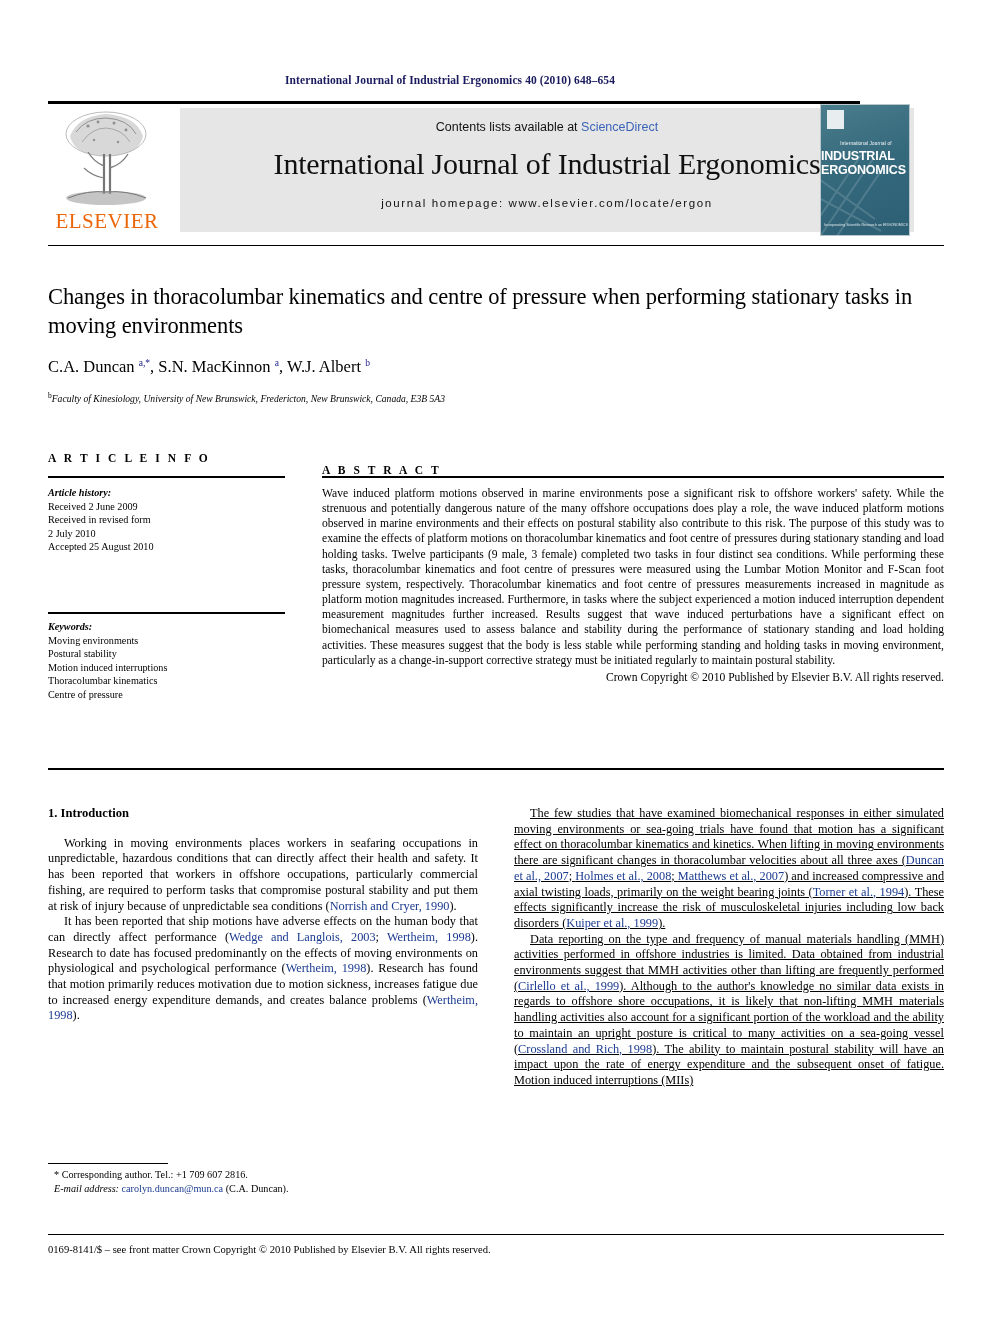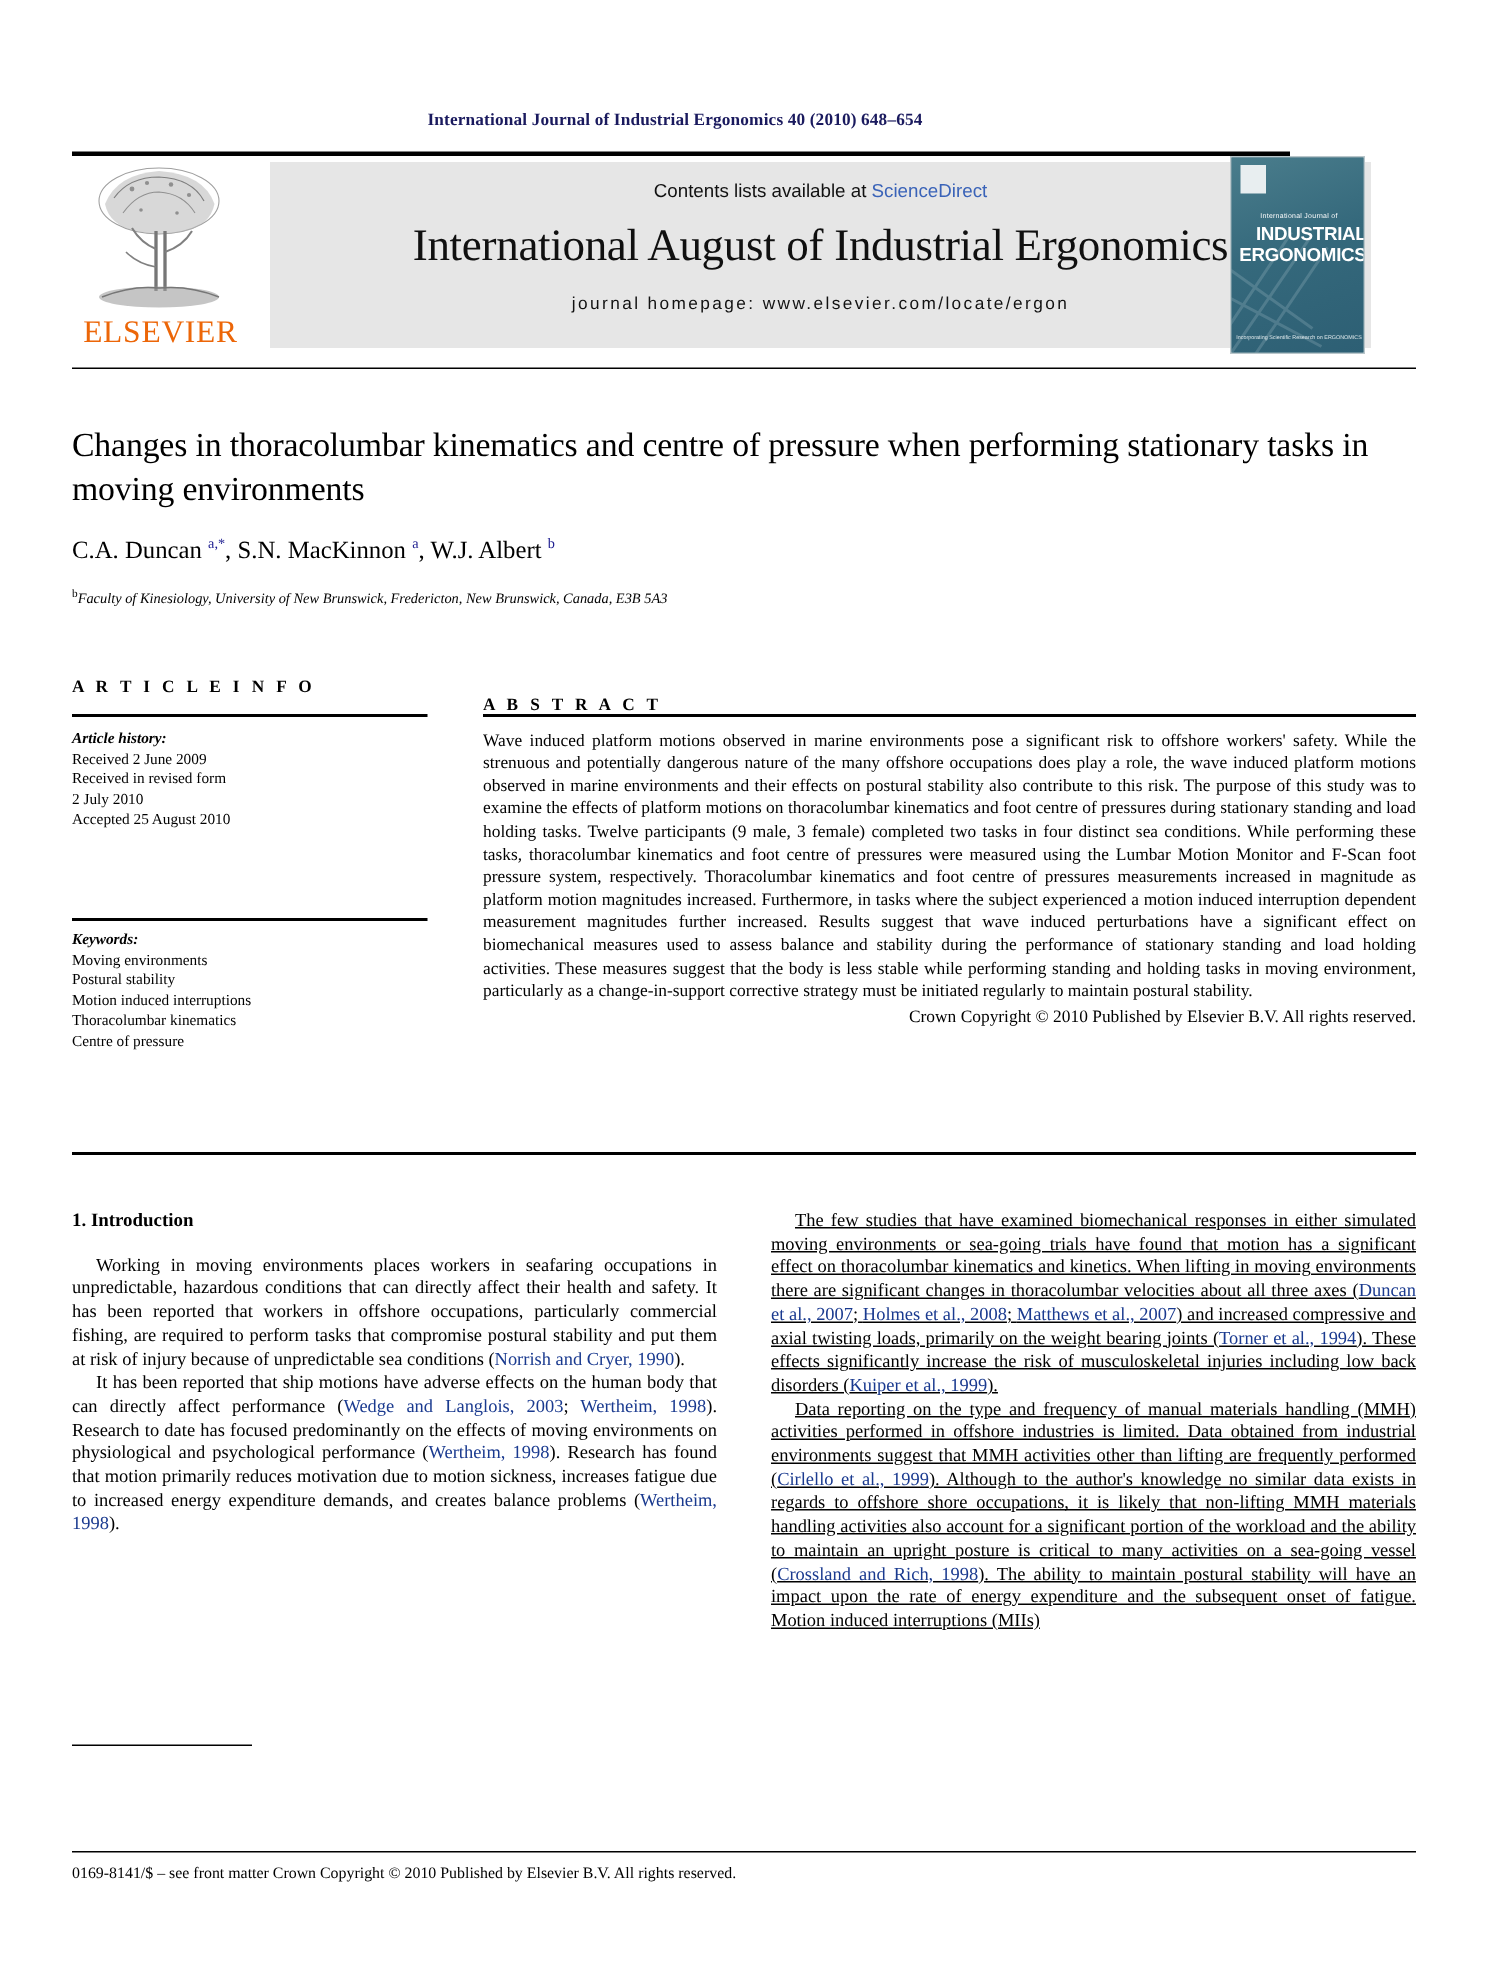--- a/index.html
+++ b/index.html
@@ -143,21 +143,21 @@
     font-family: "Liberation Sans", sans-serif;
     font-size: 4.6px;
     color: #ffffff;
     letter-spacing: 0.2px;
   }
   .cover-main {
     position: absolute;
     left: 0;
     top: 44px;
     width: 90px;
-    text-align: right;
+    text-align: left;
     font-family: "Liberation Sans", sans-serif;
     font-weight: bold;
     font-size: 12.5px;
     line-height: 14px;
     color: #ffffff;
     letter-spacing: -0.2px;
   }
   .cover-footer {
     position: absolute;
     left: 0;
@@ -428,21 +428,21 @@
             <circle cx="70" cy="36" r="1.2"></circle>
         </g>
       </svg>
       <div class="elsevier-word">ELSEVIER</div>
     </div>
 
     <div class="journal-box">
       <div class="contents-line">
         <span>Contents lists available at </span><span class="sd">ScienceDirect</span>
       </div>
-      <div class="journal-title">International August of Industrial Ergonomics</div>
+      <div class="journal-title">International Journal of Industrial Ergonomics</div>
       <div class="homepage-line">journal homepage: www.elsevier.com/locate/ergon</div>
     </div>
 
     <div class="cover-thumb">
       <div class="cover-inner"></div>
       <svg class="cover-stripes" viewBox="0 0 120 110">
         <g stroke="#cfe0e6" stroke-width="2" fill="none" opacity="0.55">
           <path d="M0 95 L50 20"></path>
             <path d="M10 100 L62 24"></path>
           <path d="M24 104 L74 30"></path>
@@ -515,19 +515,27 @@
     </div>
     <div class="col col-right">
       <div>
           <p class="para"><span>The few studies that have examined biomechanical responses in either simulated moving environments or sea-going trials have found that motion has a significant effect on thoracolumbar kinematics and kinetics. When lifting in moving environments there are significant changes in thoracolumbar velocities about all three axes (</span><span class="cite">Duncan et al., 2007</span><span>; </span><span class="cite">Holmes et al., 2008</span><span>; </span><span class="cite">Matthews et al., 2007</span><span>) and increased compressive and axial twisting loads, primarily on the weight bearing joints (</span><span class="cite">Torner et al., 1994</span><span>). These effects significantly increase the risk of musculoskeletal injuries including low back disorders (</span><span class="cite">Kuiper et al., 1999</span><span>).</span></p>
           <p class="para"><span>Data reporting on the type and frequency of manual materials handling (MMH) activities performed in offshore industries is limited. Data obtained from industrial environments suggest that MMH activities other than lifting are frequently performed (</span><span class="cite">Cirlello et al., 1999</span><span>). Although to the author's knowledge no similar data exists in regards to offshore shore occupations, it is likely that non-lifting MMH materials handling activities also account for a significant portion of the workload and the ability to maintain an upright posture is critical to many activities on a sea-going vessel (</span><span class="cite">Crossland and Rich, 1998</span><span>). The ability to maintain postural stability will have an impact upon the rate of energy expenditure and the subsequent onset of fatigue. Motion induced interruptions (MIIs)</span></p>
         </div>
     </div>
   </div>
 
   <div class="footnote-rule"></div>
+  <div class="footnotes">
+    <div class="indent">* Corresponding author. Tel.: +1 709 607 2816.</div>
+    <div class="indent">
+      <span class="ital">E-mail address:</span>
+      <span class="email">carolyn.duncan@mun.ca</span>
+      <span>(C.A. Duncan).</span>
+    </div>
+  </div>
 
   <div class="bottom-rule"></div>
   <div class="imprint">
     <div>0169-8141/$ – see front matter Crown Copyright © 2010 Published by Elsevier B.V. All rights reserved.</div>
   </div>
 
 </div>
 
 </body></html>

